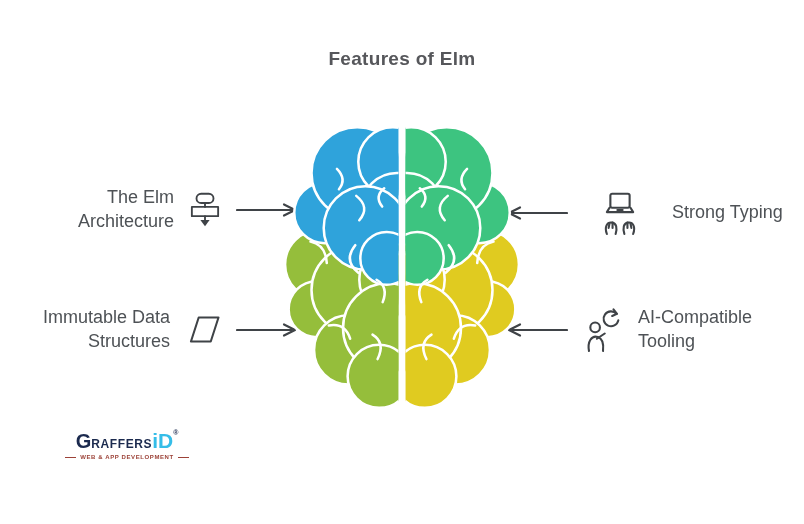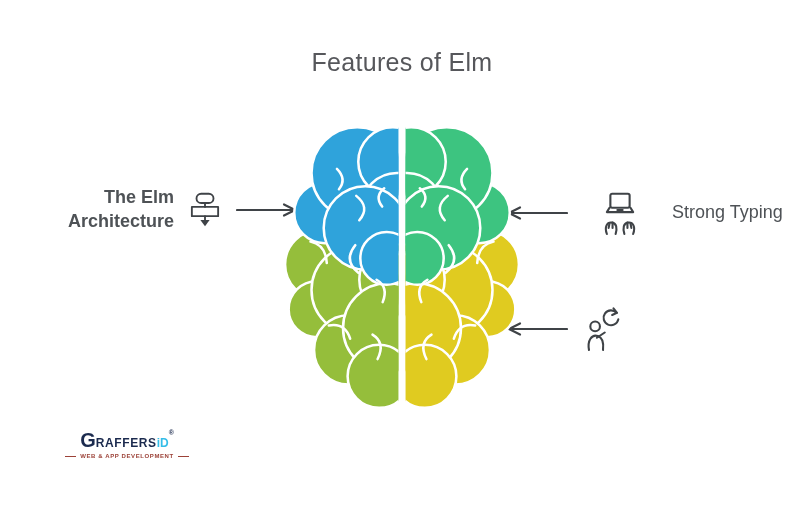--- a/index.html
+++ b/index.html
@@ -6,21 +6,21 @@
   #canvas{
     position:relative;
     width:804px;height:524px;
     background:#ffffff;
     font-family:"Liberation Sans", sans-serif;
     overflow:hidden;
   }
   .page-title{
     position:absolute;top:48px;left:0;width:100%;
     text-align:center;
-    font-size:25px;font-weight:normal;
+    font-size:19px;font-weight:bold;
     color:var(--title);
     letter-spacing:.3px;
   }
   .row{position:absolute;display:flex;align-items:center;gap:14px;}
   .row.left{justify-content:flex-end;}
   .feat-label{
     font-size:18px;color:var(--text);line-height:1.32;
   }
   .feat-label.right-align{text-align:right;}
   .ico{stroke:var(--ink);fill:none;stroke-width:2.4;stroke-linecap:round;stroke-linejoin:round;}
@@ -31,50 +31,60 @@
   .blue{fill:var(--blue);stroke:#fff;stroke-width:5;}
   .green{fill:var(--green);stroke:#fff;stroke-width:5;}
   .lime{fill:var(--lime);stroke:#fff;stroke-width:5;}
   .yellow{fill:var(--yellow);stroke:#fff;stroke-width:5;}
   .fold{fill:none;stroke:#fff;stroke-width:5;stroke-linecap:round;}
   
   .logo{position:absolute;left:62px;top:429px;width:130px;text-align:center;}
   .logo-line{white-space:nowrap;color:var(--navy);font-weight:bold;}
   .logo-g{font-size:20px;}
   .logo-raffers{font-size:12px;letter-spacing:.6px;}
-  .logo-id{font-size:12px;color:var(--cyan);}
+  .logo-id{font-size:21px;color:var(--cyan);}
   .logo-reg{font-size:7px;vertical-align:top;}
   .logo-tagline{
     margin-top:1px;display:flex;align-items:center;justify-content:center;gap:4px;
     font-size:6px;letter-spacing:.6px;color:var(--tagred);font-weight:bold;white-space:nowrap;
   }
   .logo-rule{width:11px;height:1px;background:var(--tagred);}
 </style>
 </head>
 <body>
 
 <div id="canvas">
 
   <div class="page-title">Features of Elm</div>
 
   <div class="row left" style="left:40px;top:186px;width:258px;">
-    <div class="feat-label right-align" style="width:112px;font-weight:bold;">The Elm Architecture</div>
+    <div class="feat-label right-align" style="width:112px;">The Elm Architecture</div>
     <svg class="ico" width="34" height="40" viewBox="0 0 44 48">
       <rect x="11" y="3" width="22" height="12" rx="6"></rect>
       <line x1="22" y1="15" x2="22" y2="20"></line>
       <rect x="5" y="20" width="34" height="12"></rect>
       <line x1="22" y1="32" x2="22" y2="38"></line>
       <path class="solid" d="M16 37 L22 45 L28 37 Z"></path>
     </svg>
     <svg class="arr" width="62" height="18" viewBox="0 0 62 18">
       <line x1="1" y1="9" x2="56" y2="9"></line>
       <path d="M48 3.5 L59 9 L48 14.5"></path>
     </svg>
   </div>
 
+  <div class="row left" style="left:18px;top:306px;width:280px;">
+    <div class="feat-label right-align" style="width:150px;">Immutable Data Structures</div>
+    <svg class="ico" width="38" height="31" viewBox="0 0 44 36">
+      <path d="M8 32 L17 4 L40 4 L31 32 Z"></path>
+    </svg>
+    <svg class="arr" width="62" height="18" viewBox="0 0 62 18">
+      <line x1="1" y1="9" x2="56" y2="9"></line>
+      <path d="M48 3.5 L59 9 L48 14.5"></path>
+    </svg>
+  </div>
 
   <div class="row" style="left:506px;top:190px;gap:31px;">
     <svg class="arr" width="62" height="18" viewBox="0 0 62 18">
       <line x1="61" y1="9" x2="6" y2="9"></line>
       <path d="M14 3.5 L3 9 L14 14.5"></path>
     </svg>
     <svg class="ico" width="42" height="46" viewBox="0 0 48 52">
       <rect x="13" y="4" width="22" height="16" rx="2"></rect>
       <path d="M12 20 L9 25 L39 25 L36 20"></path>
       <line x1="21" y1="22.5" x2="27" y2="22.5"></line>
@@ -94,20 +104,21 @@
       <path d="M14 3.5 L3 9 L14 14.5"></path>
     </svg>
     <svg class="ico" width="42" height="46" viewBox="0 0 48 52">
       <circle cx="15" cy="23" r="5.5"></circle>
       <path d="M8 50 C6 39 11 32 18 34"></path>
       <path d="M18 34 C24 36 25 42 24 50"></path>
       <path d="M17 36 L26 30"></path>
       <path d="M39.5 7.5 A 8.5 8.5 0 1 0 41.5 15"></path>
       <path d="M36 2.5 L40 7.5 L34.5 10"></path>
     </svg>
+    <div class="feat-label" style="width:135px;">AI-Compatible Tooling</div>
   </div>
 
   <svg id="brain" width="244" height="305" viewBox="0 0 480 600">
     <defs>
       <clipPath id="hemiClip">
           <rect x="0" y="0" width="233" height="600"></rect>
         </clipPath>
     </defs>
 
     <g clip-path="url(#hemiClip)">

